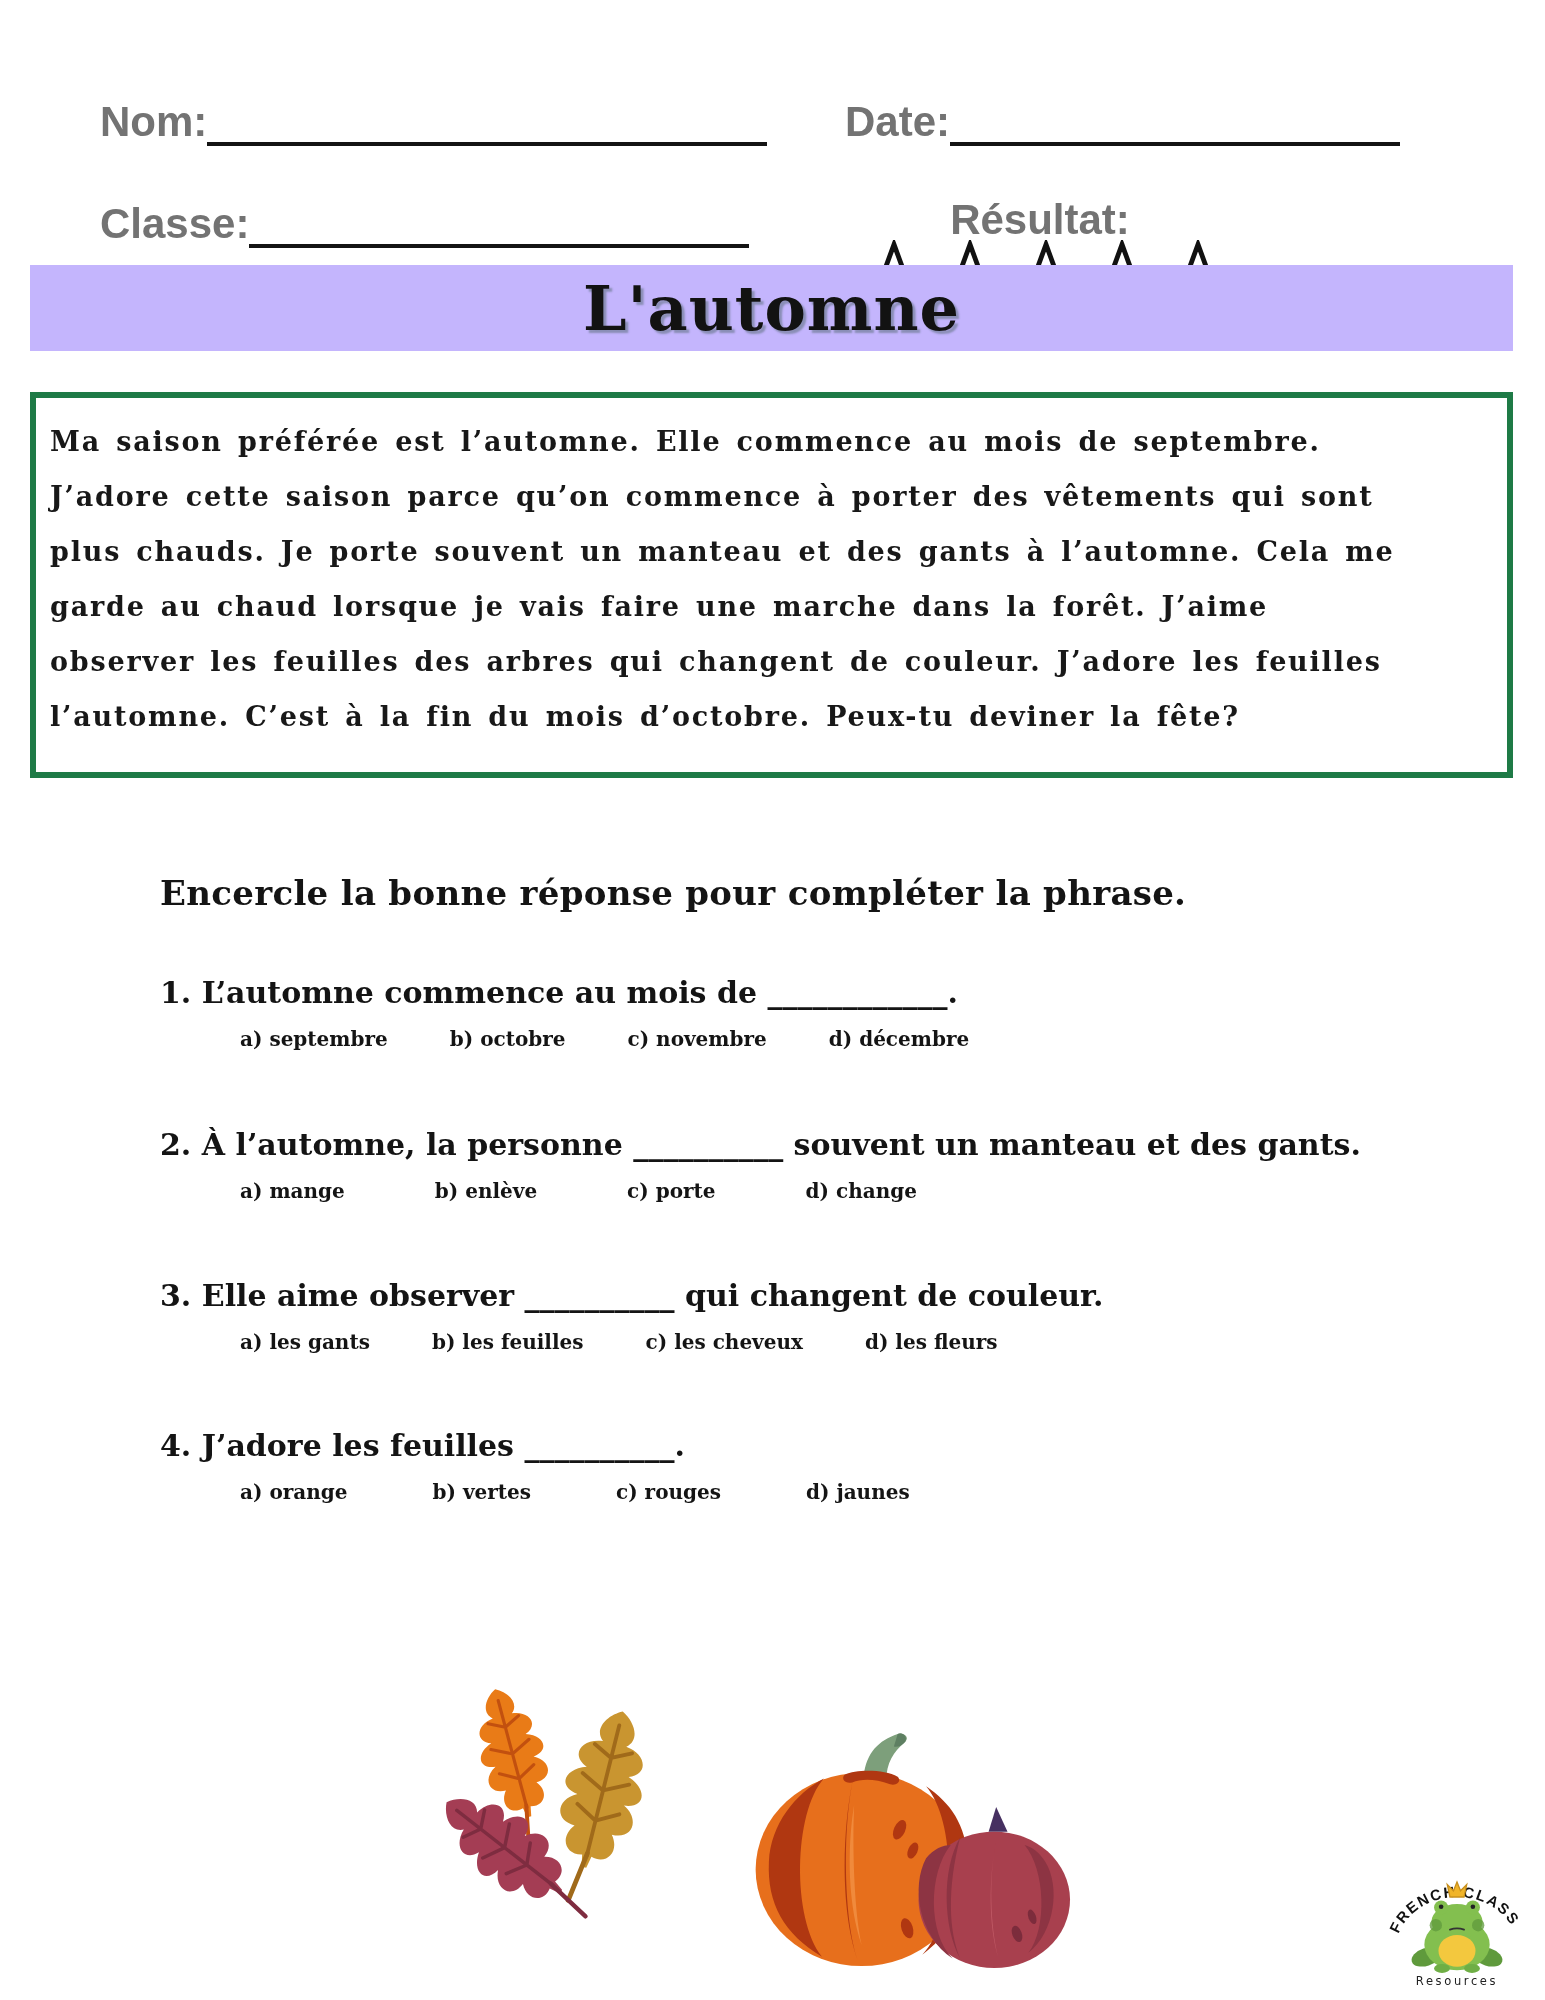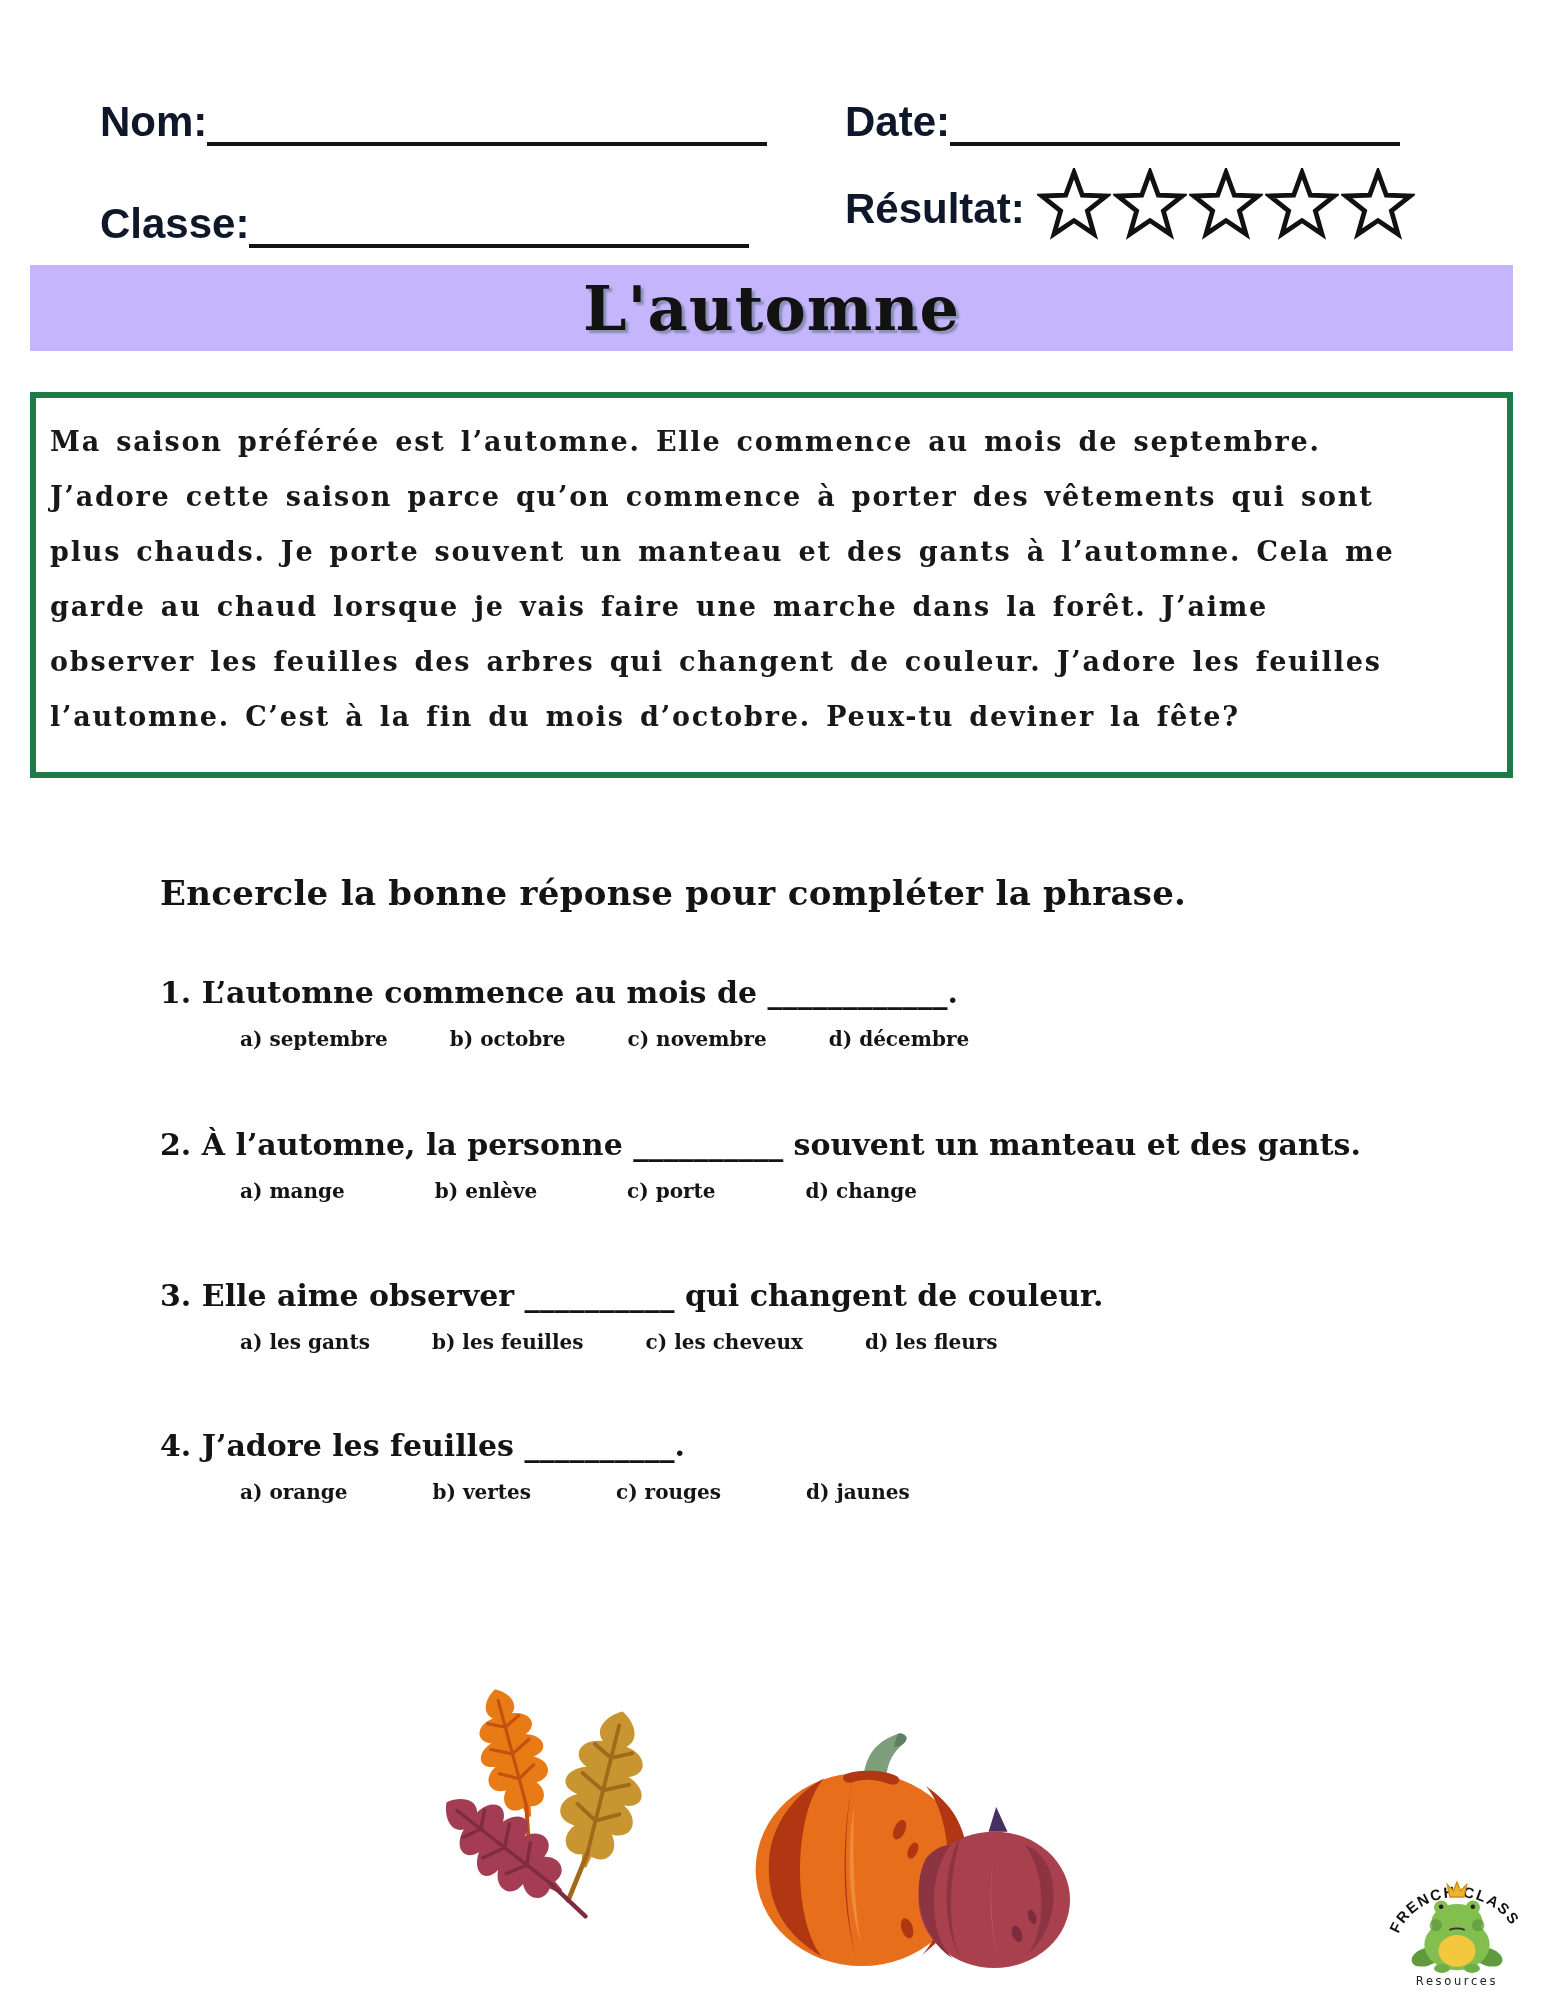--- a/index.html
+++ b/index.html
@@ -4,21 +4,21 @@
 <style>
   html,body{margin:0;padding:0;background:#e9e9e9;}
   .page{
     position:relative;width:1545px;height:2000px;background:#ffffff;
     font-family:"DejaVu Serif", serif;color:#161616;overflow:hidden;margin:0 auto;
   }
   
   .hdr-group{position:absolute;display:flex;align-items:flex-end;}
   .hdr-label{
     font-family:"Liberation Sans", sans-serif;font-weight:700;
-    font-size:42px;color:#0f172a;line-height:48px;white-space:nowrap;
+    font-size:42px;color:#737373;line-height:48px;white-space:nowrap;
   }
   .write-line{border-bottom:4px solid #141414;height:44px;}
   .stars-row{display:flex;align-items:center;margin-left:10px;}
   .star{width:74px;height:74px;margin-left:2px;transform:translateY(-4px);}
   
   .banner{
     position:absolute;left:30px;top:265px;width:1483px;height:86px;
     background:#c4b5fd;display:flex;align-items:center;justify-content:center;
   }
   .banner-title{
@@ -61,21 +61,21 @@
   </div>
   <div class="hdr-group" style="left:845px;top:98px;">
     <span class="hdr-label">Date:</span>
     <div class="write-line" style="width:450px;"></div>
   </div>
 
   <div class="hdr-group" style="left:100px;top:200px;">
     <span class="hdr-label">Classe:</span>
     <div class="write-line" style="width:500px;"></div>
   </div>
-  <div class="hdr-group" style="left:845px;top:172px;align-items:center;">
+  <div class="hdr-group" style="left:845px;top:196px;align-items:center;flex-direction:column;">
     <span class="hdr-label">Résultat:</span>
     <div class="stars-row">
       <svg class="star" viewBox="0 0 100 100">
           <polygon points="50,6 61.2,36.6 93.7,37.8 68.1,57.9 77,89.2 50,71 23,89.2 31.9,57.9 6.3,37.8 38.8,36.6" fill="#ffffff" stroke="#111111" stroke-width="6.5"></polygon>
         </svg>
       <svg class="star" viewBox="0 0 100 100">
           <polygon points="50,6 61.2,36.6 93.7,37.8 68.1,57.9 77,89.2 50,71 23,89.2 31.9,57.9 6.3,37.8 38.8,36.6" fill="#ffffff" stroke="#111111" stroke-width="6.5"></polygon>
         </svg>
       <svg class="star" viewBox="0 0 100 100">
           <polygon points="50,6 61.2,36.6 93.7,37.8 68.1,57.9 77,89.2 50,71 23,89.2 31.9,57.9 6.3,37.8 38.8,36.6" fill="#ffffff" stroke="#111111" stroke-width="6.5"></polygon>

